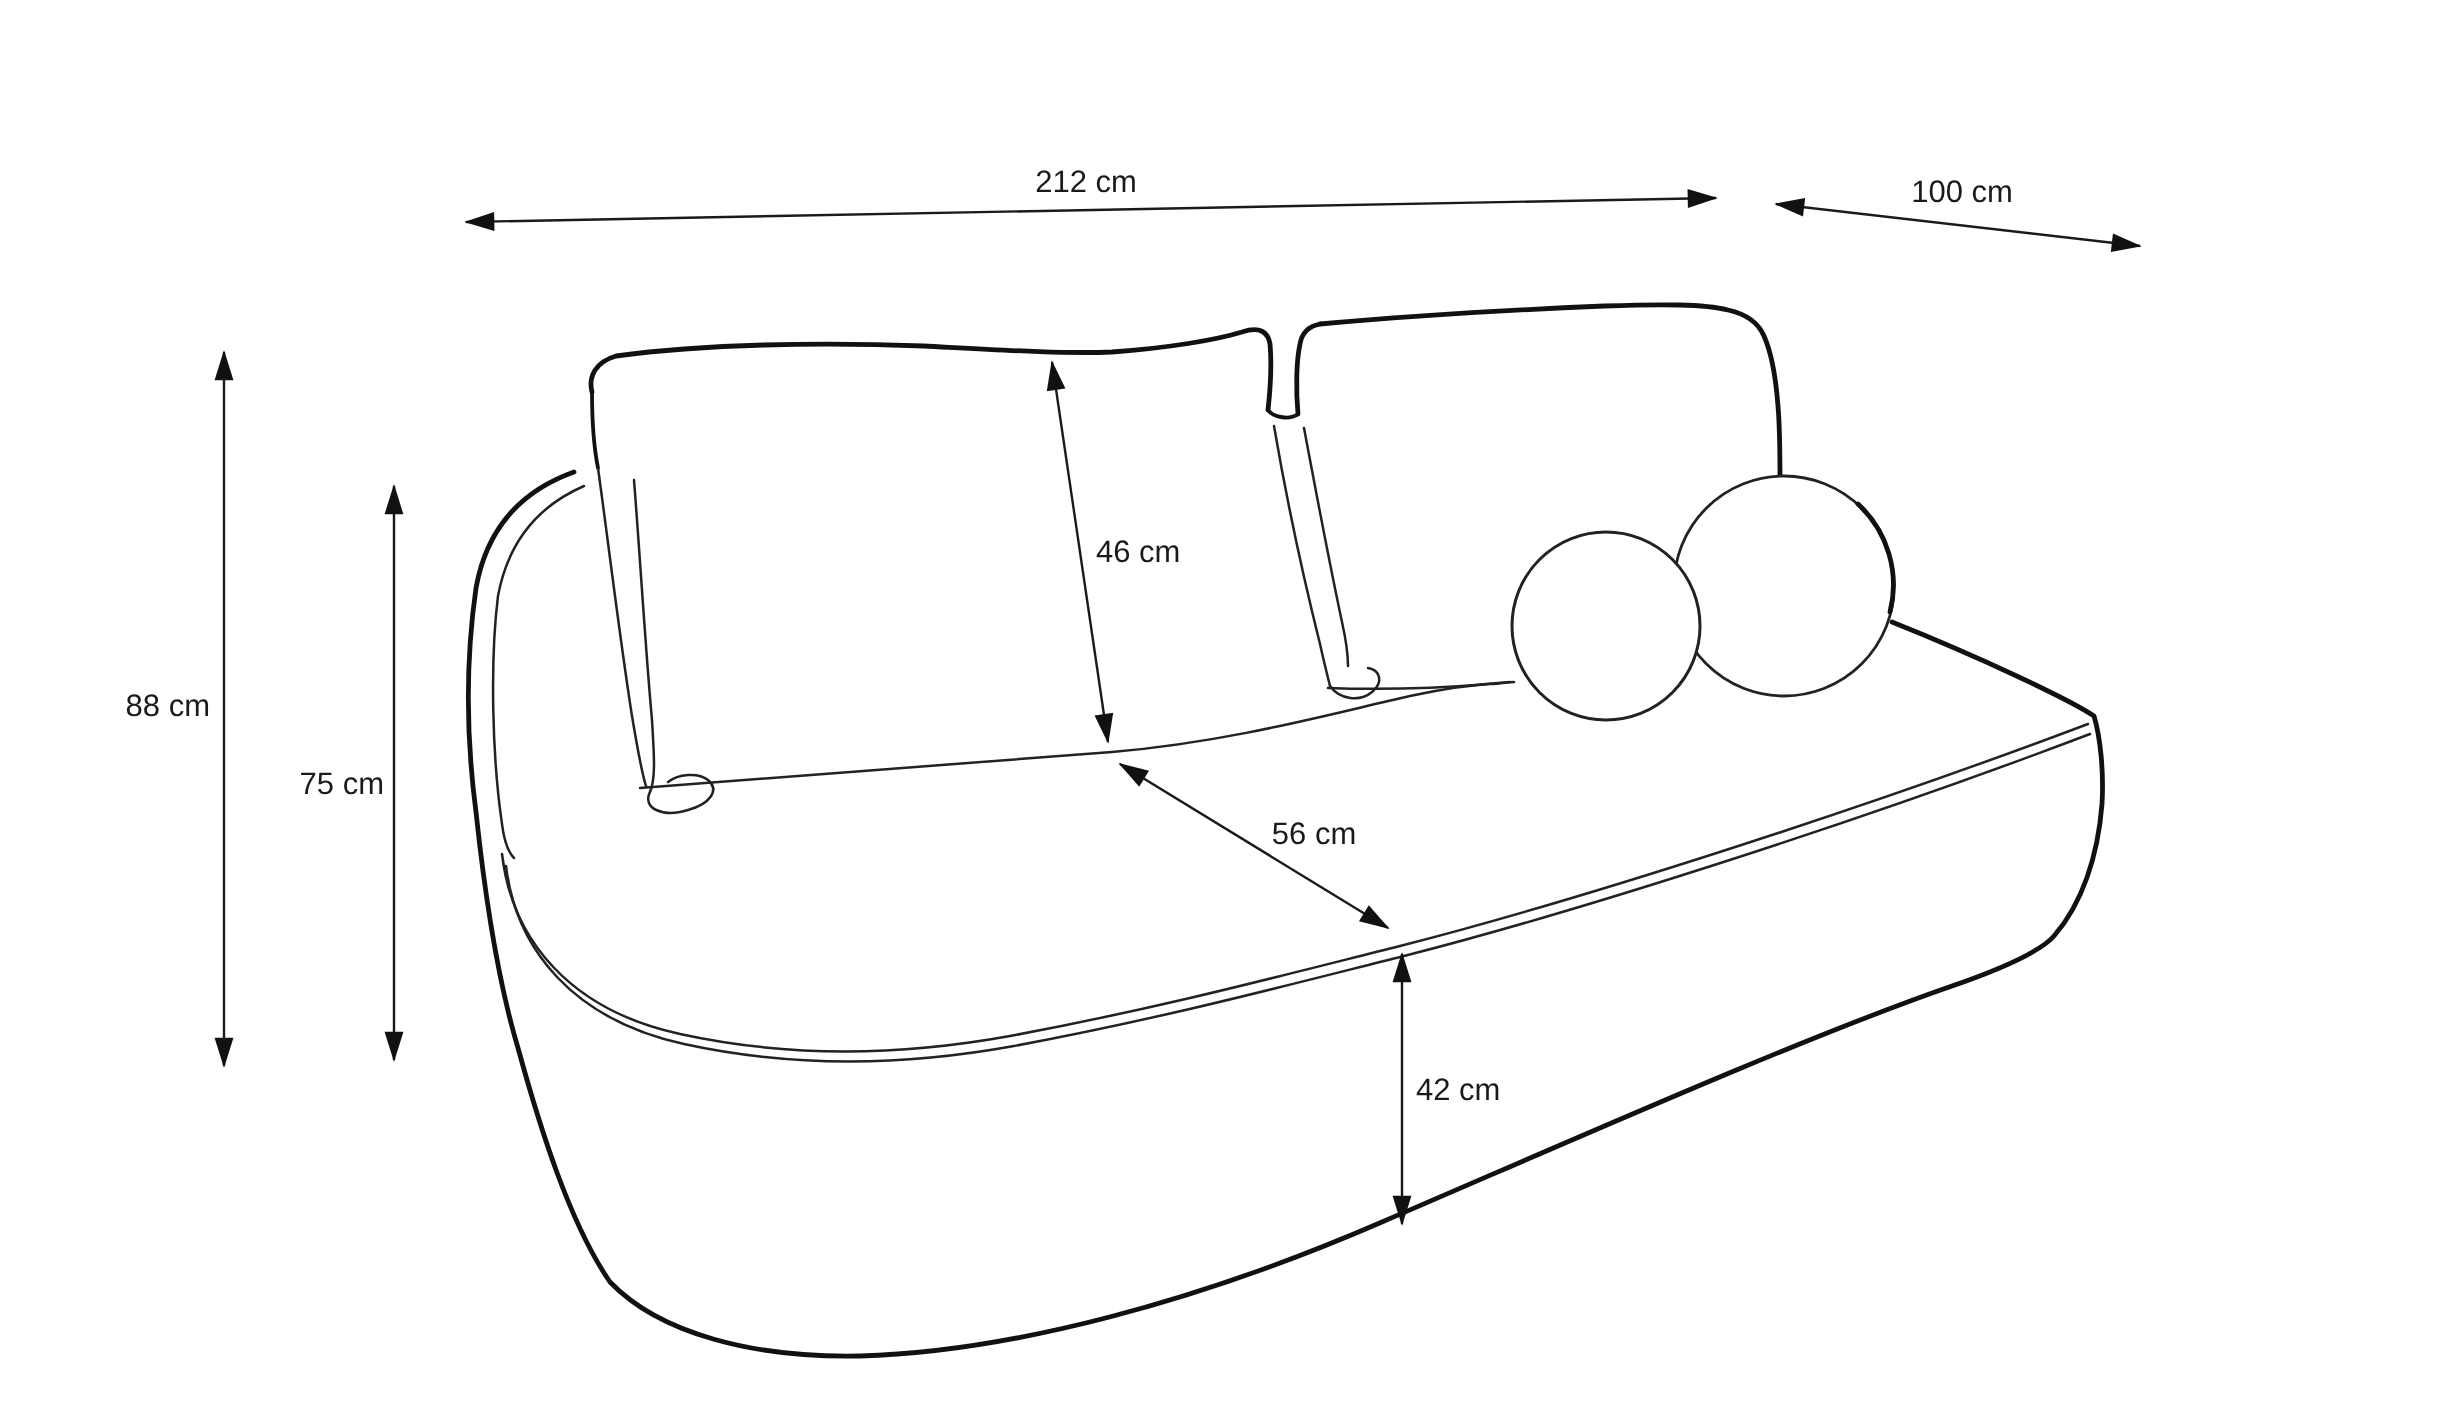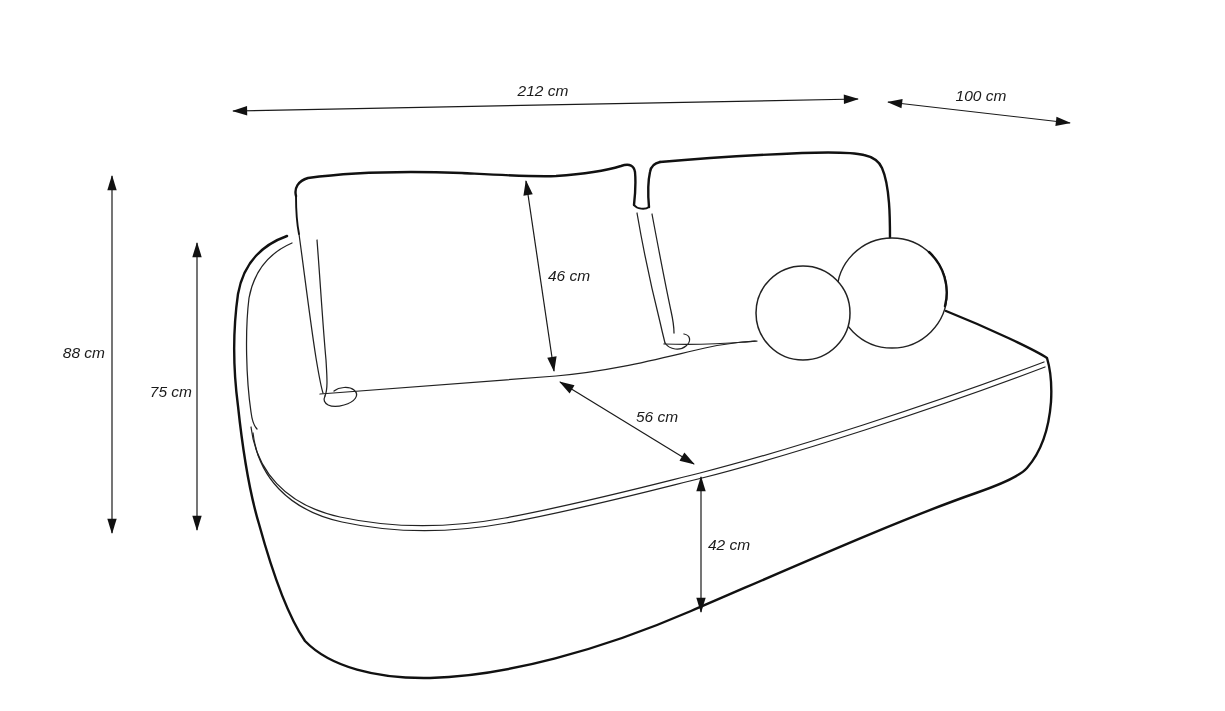--- a/index.html
+++ b/index.html
@@ -3,21 +3,20 @@
 <meta charset="utf-8">
 <style>
   html, body { margin: 0; padding: 0; background: #ffffff; }
   .canvas {
     position: relative;
     width: 1225px;
     height: 711px;
     background: #ffffff;
     font-family: "Liberation Sans", sans-serif;
     overflow: hidden;
-    font-style: italic;
   }
   svg { display: block; }
   .dim-label {
     font-family: "Liberation Sans", sans-serif;
     font-size: 15.5px;
     fill: #1a1a1a;
   }
   .dim-line { stroke: #1a1a1a; stroke-width: 1.2; fill: none; }
   .sketch-bold  { stroke: #111111; stroke-width: 2.4; fill: none; stroke-linecap: round; stroke-linejoin: round; }
   .sketch-med   { stroke: #111111; stroke-width: 1.9; fill: none; stroke-linecap: round; stroke-linejoin: round; }

